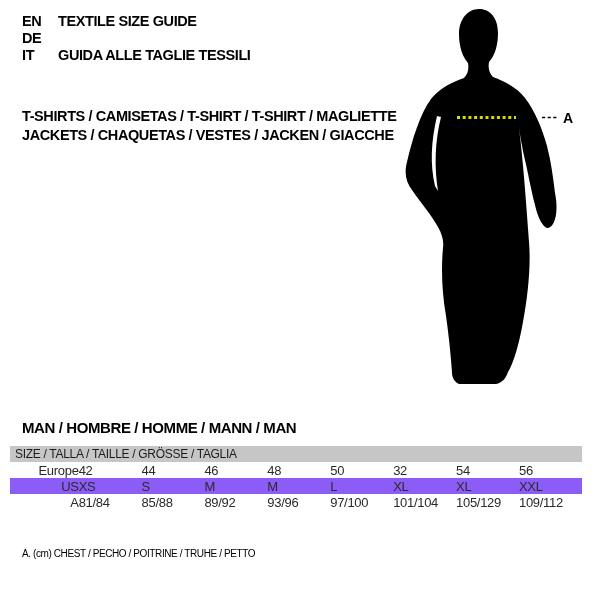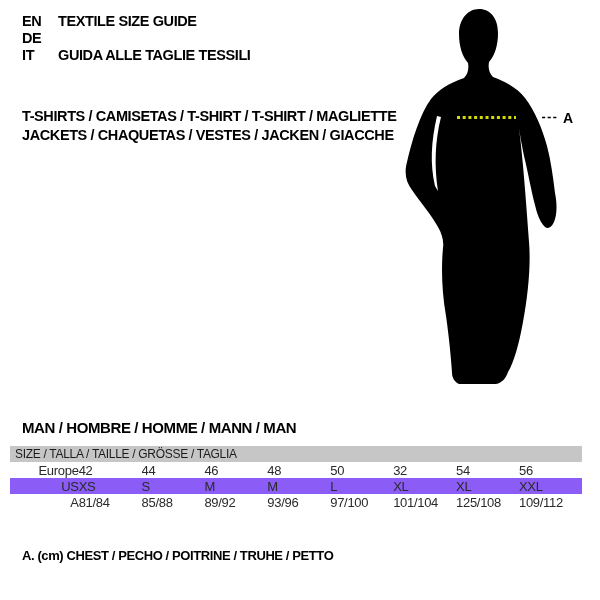--- a/index.html
+++ b/index.html
@@ -31,21 +31,21 @@
   .size-table { position: absolute; left: 10px; top: 446px; width: 572px; border-collapse: collapse; table-layout: fixed; }
   .size-table th, .size-table td { font-weight: 400; letter-spacing: -0.3px; white-space: nowrap; overflow: hidden; }
   .size-table th { background: #c6c6c6; text-align: left; font-size: 12px; color: #1c1c1c; padding: 1px 0 1px 5px; height: 13px; }
   .size-table td { font-size: 13px; color: #2a2a2a; text-align: left; height: 16px; padding: 0; }
   .size-table td.rowlabel { text-align: right; padding-left: 5px; }
   .size-table tr.shaded td { background: #8b5cf6; }
   .size-table col.labelcol { width: 12%; }
   .size-table col.valcol { width: 11%; }
 
   
-  .footnote { position: absolute; left: 22px; top: 548px; font-size: 13px; font-weight: 700; letter-spacing: -0.4px; text-align: center; }
+  .footnote { position: absolute; left: 22px; top: 548px; font-size: 10px; font-weight: 400; letter-spacing: -0.4px; text-align: center; }
 </style>
 </head>
 <body>
 
 <div class="canvas">
 
   <section class="languages">
     <div class="lang-row">
       <span class="lang-code">EN</span>
       <span class="lang-label">TEXTILE SIZE GUIDE</span>
@@ -147,21 +147,21 @@
         <td>XXL</td>
       </tr>
       <tr>
         <td class="rowlabel">A</td>
         <td>81/84</td>
         <td>85/88</td>
         <td>89/92</td>
         <td>93/96</td>
         <td>97/100</td>
         <td>101/104</td>
-        <td>125/108</td>
+        <td>105/129</td>
         <td>109/112</td>
       </tr>
     </tbody>
   </table>
 
   <div class="footnote">A. (cm) CHEST / PECHO / POITRINE / TRUHE / PETTO</div>
 
 </div>
 
 </body></html>

